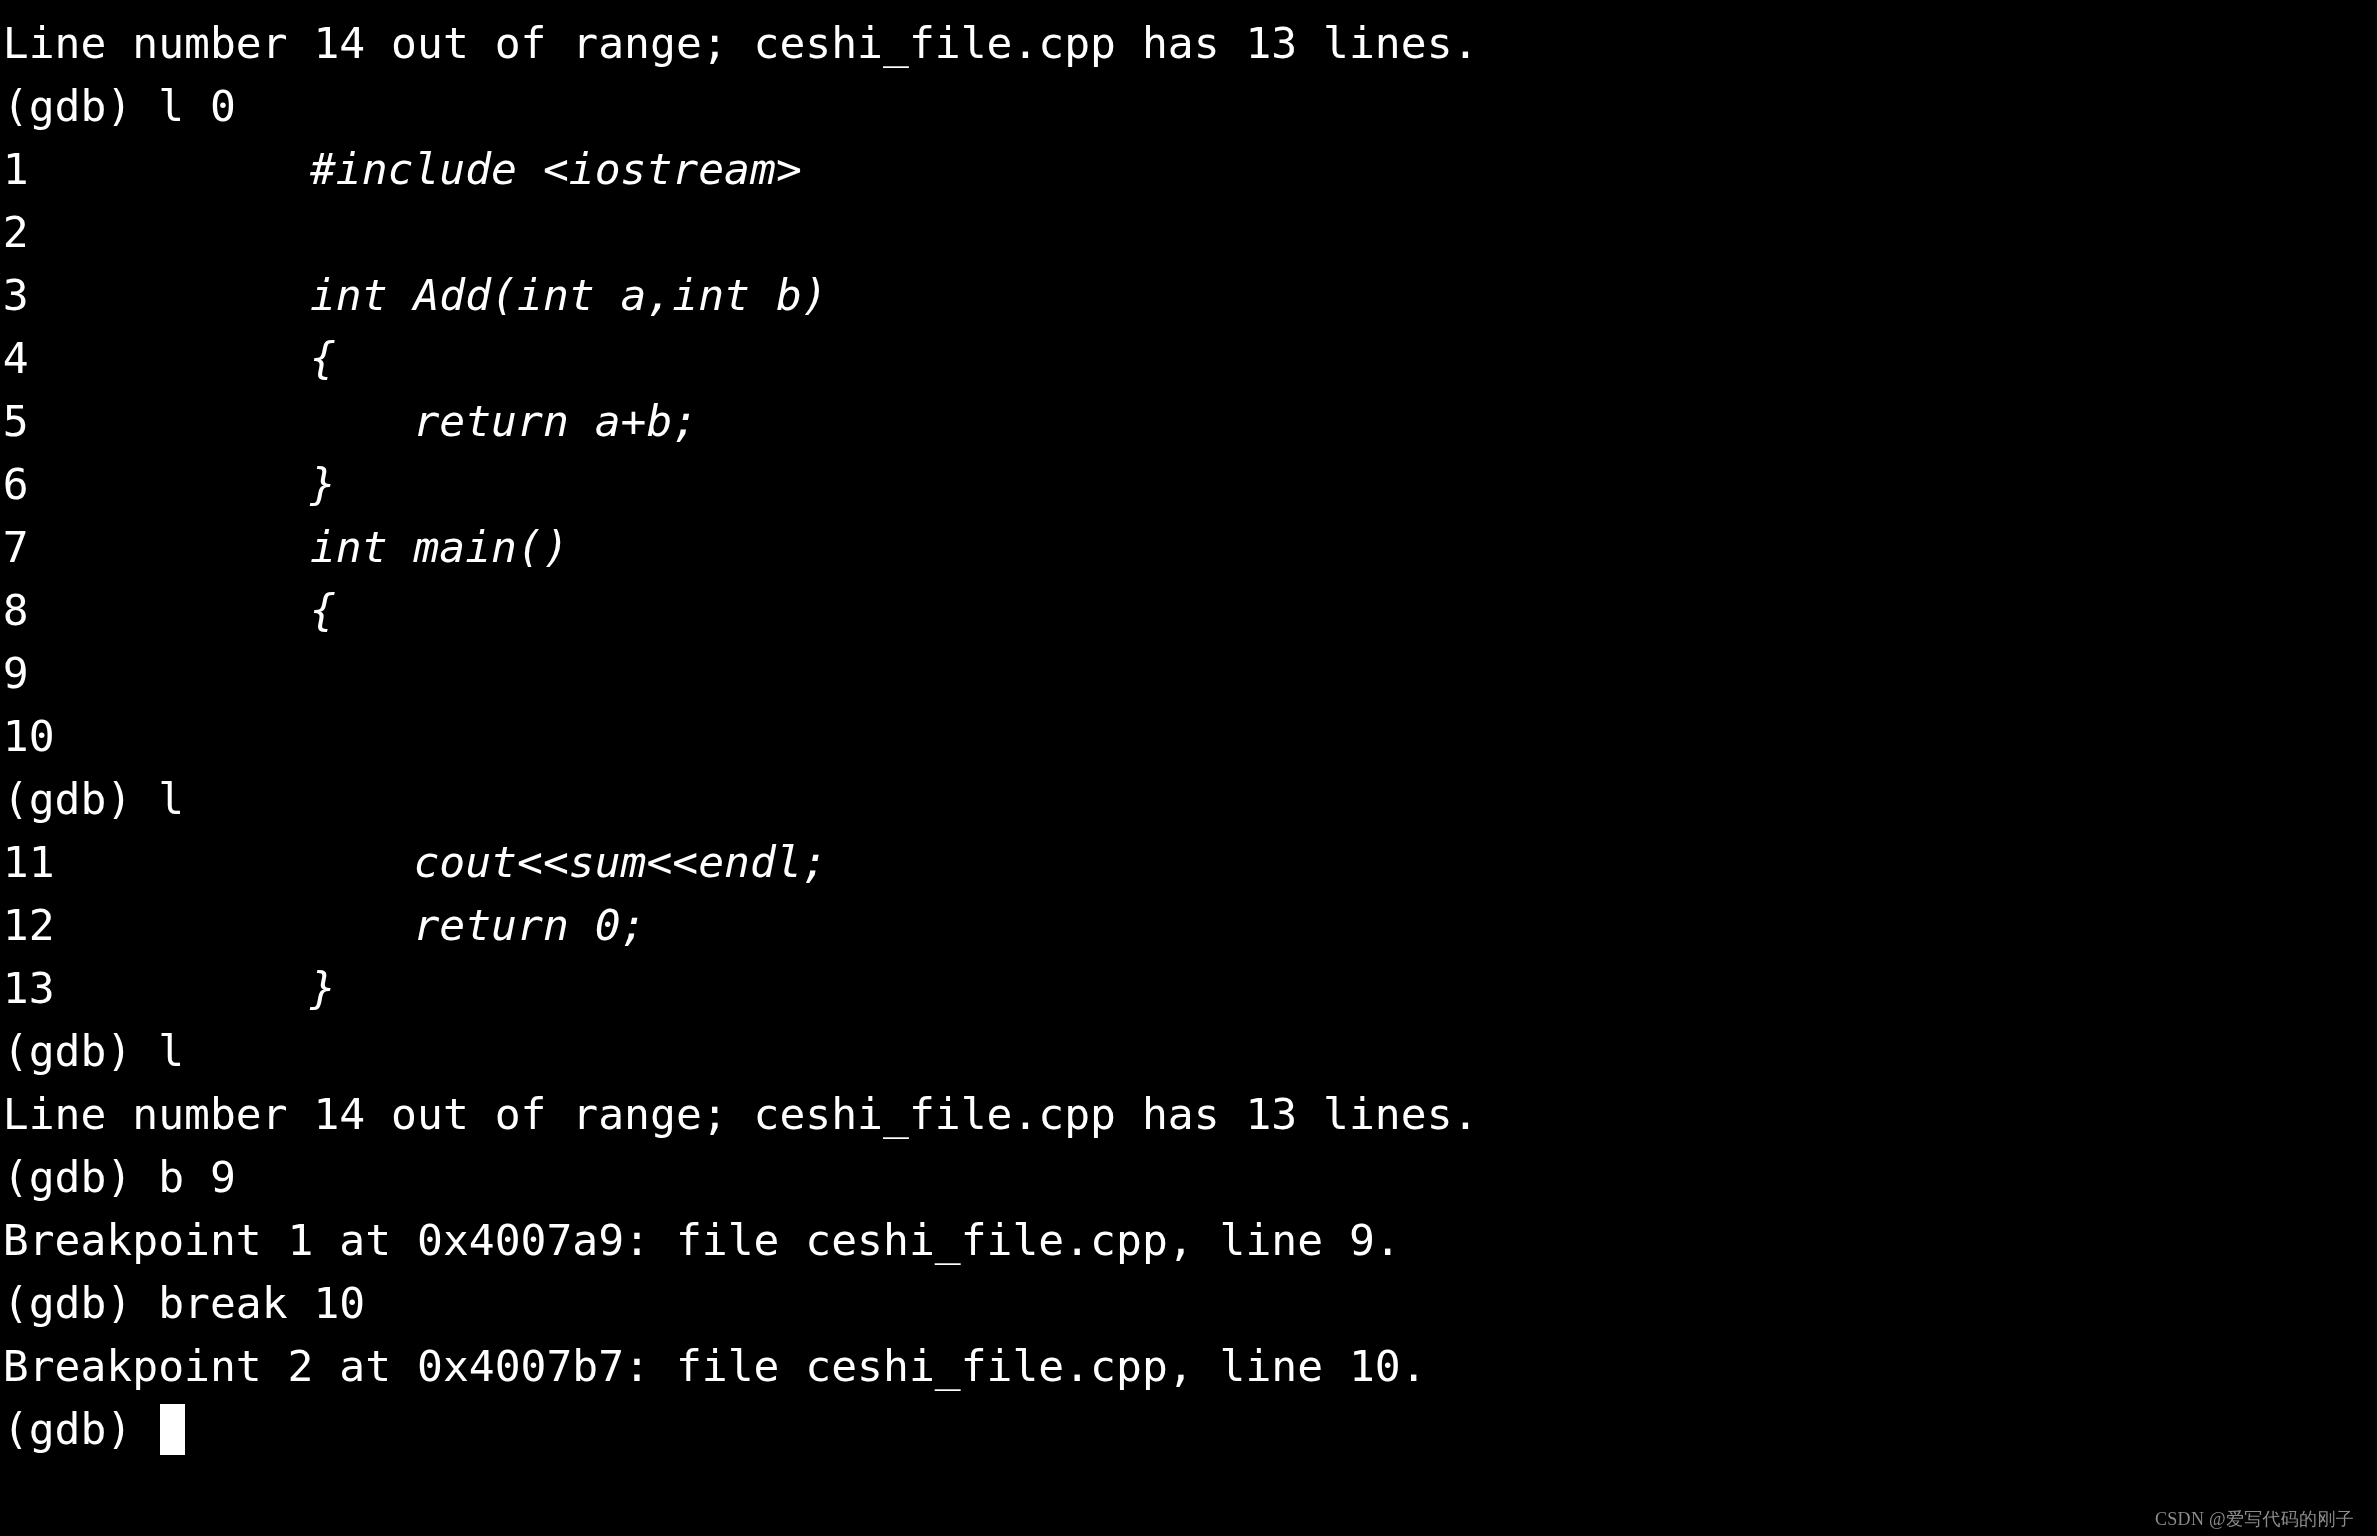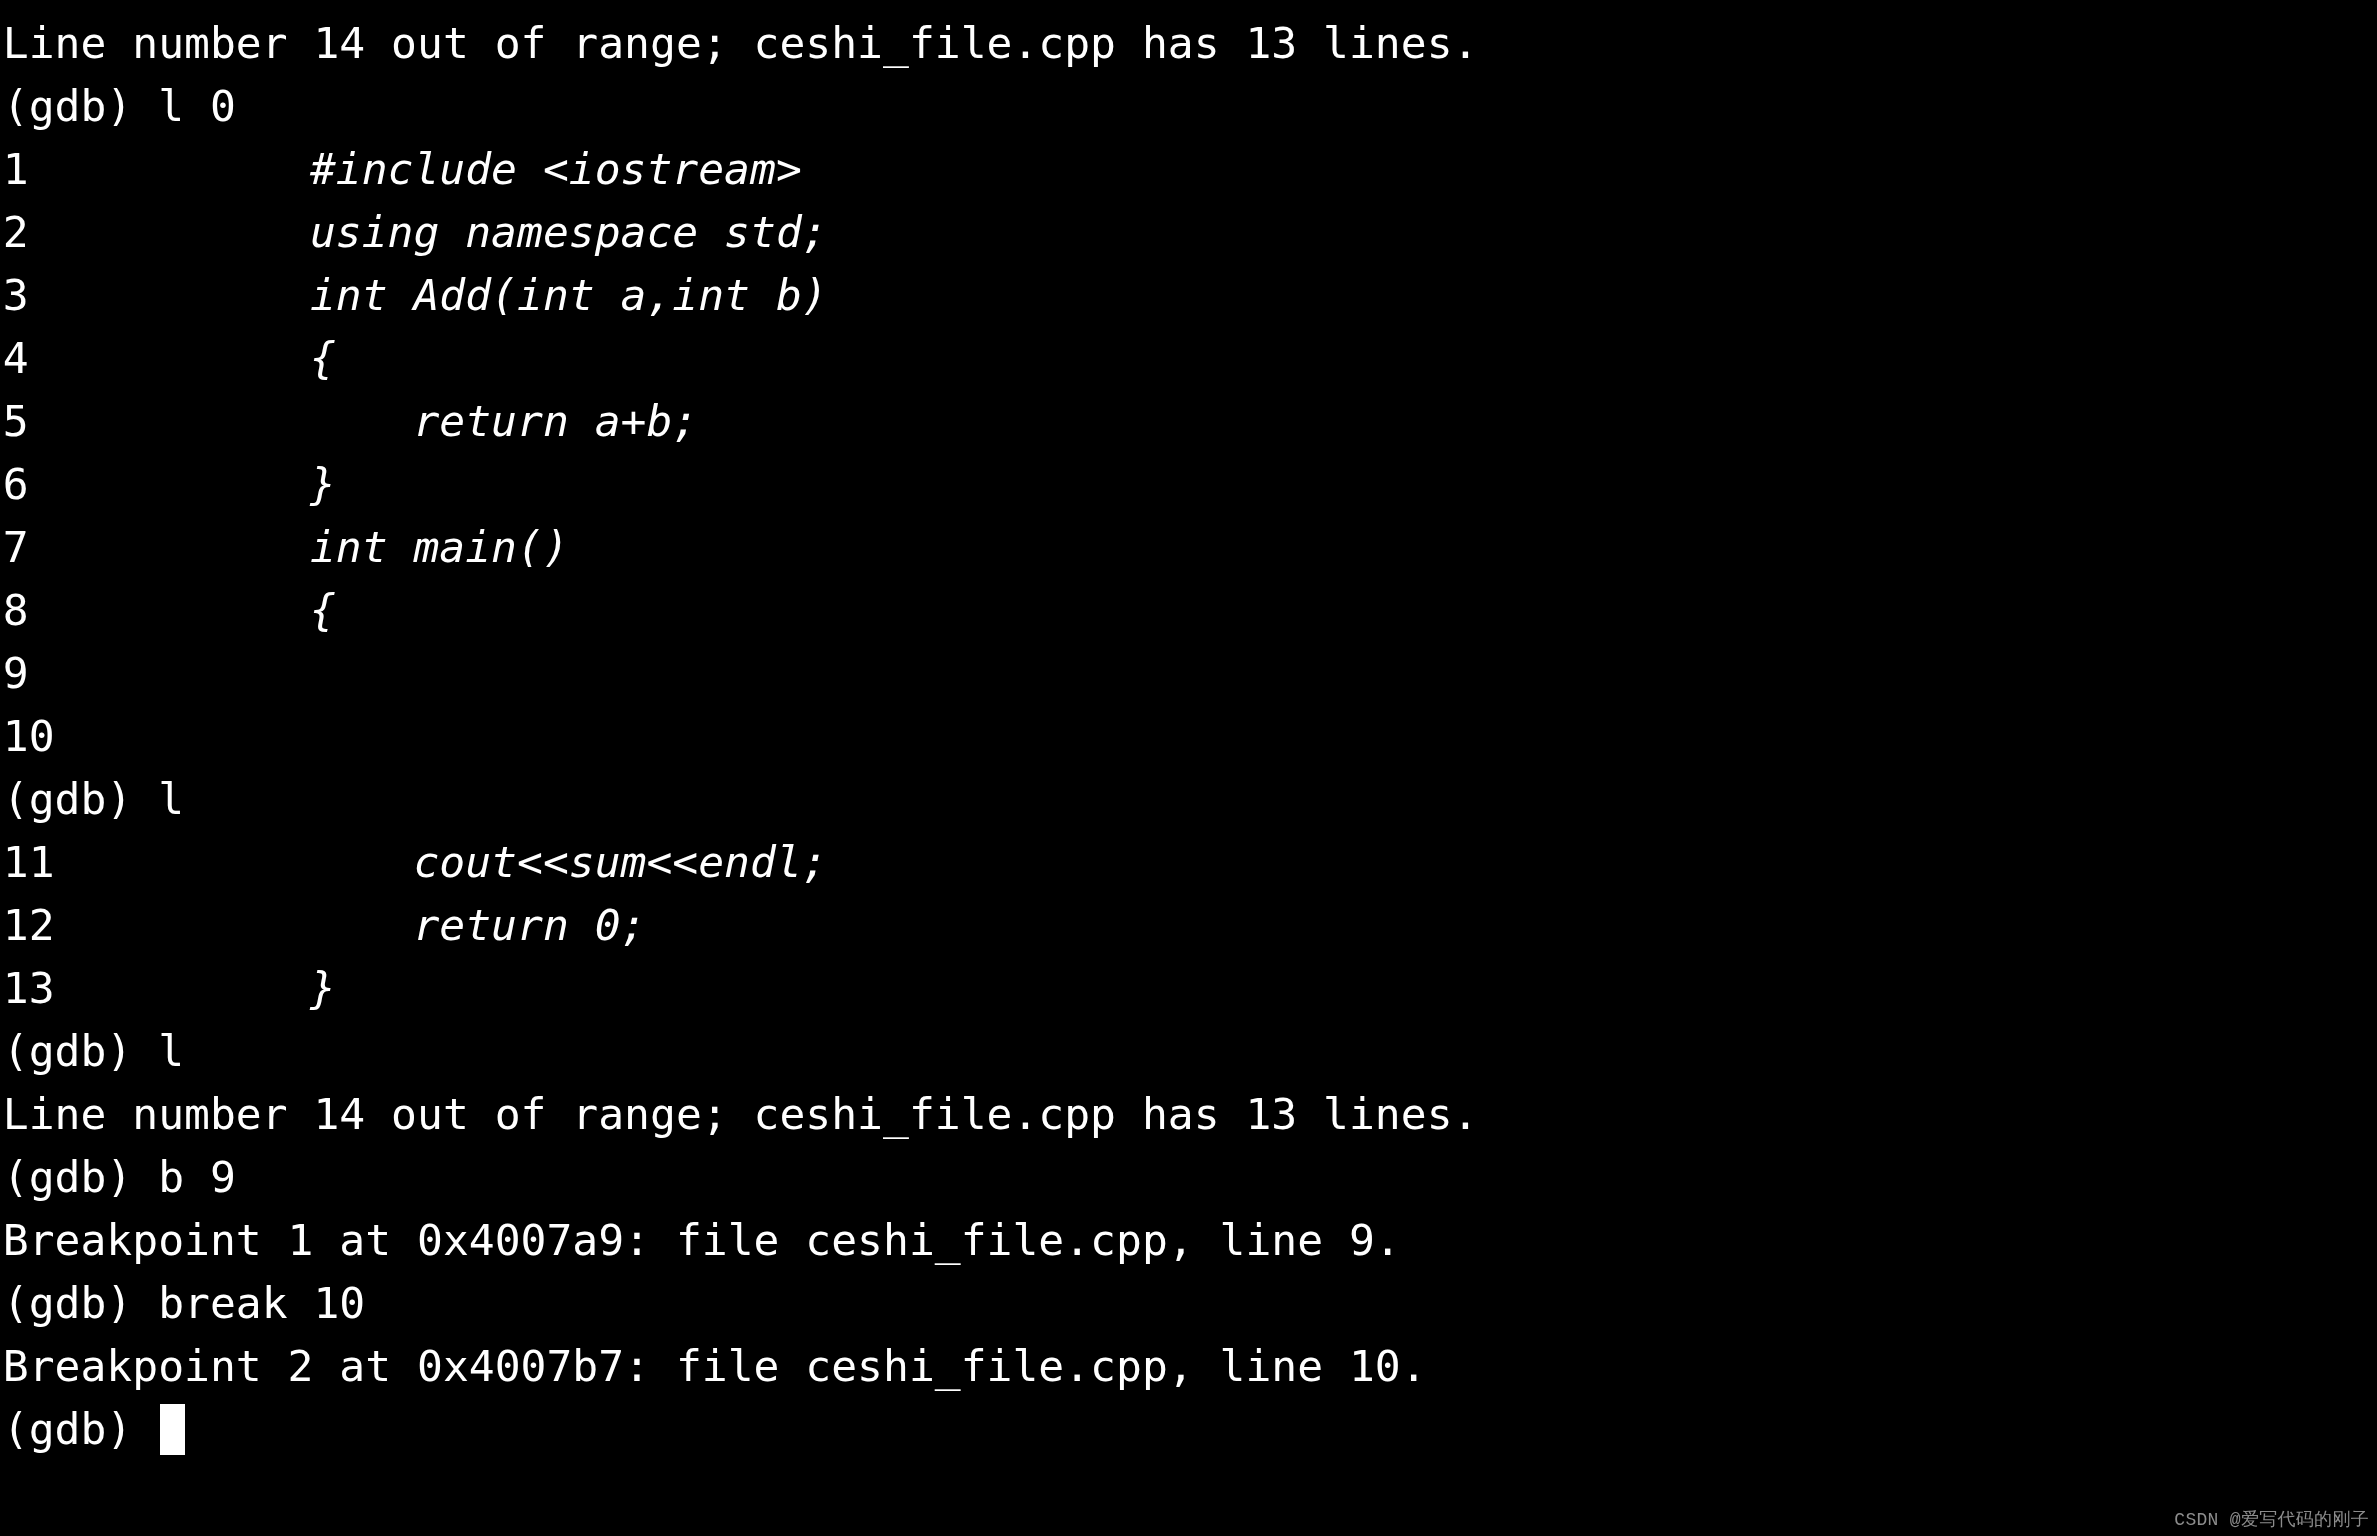--- a/index.html
+++ b/index.html
@@ -58,38 +58,38 @@
     display: inline-block;
     width: 25px;
     height: 51px;
     background: #ffffff;
     vertical-align: -11px;
     margin-left: 1.4px;
   }
 
   #watermark {
     position: absolute;
-    right: 8px;
+    right: 23px;
     bottom: 5.5px;
-    font-family: Liberation Mono, monospace;
+    font-family: Liberation Serif, serif;
     font-size: 18px;
     color: #8c8c8c;
     letter-spacing: 0.3px;
     white-space: nowrap;
   }
 </style>
 </head>
 <body>
 
 <div id="terminal">
   <div id="terminal-output">
       <div class="line"><span>Line number 14 out of range; ceshi_file.cpp has 13 lines.</span></div>
       <div class="line"><span>(gdb) l 0</span></div>
       <div class="line srcline"><span class="lineno">1</span><span class="code">        #include &lt;iostream&gt;</span></div>
-      <div class="line srcline"><span class="lineno">2</span><span class="code">        using namespace std;</span></div>
+      <div class="line srcline"><span class="lineno">2</span></div>
       <div class="line srcline"><span class="lineno">3</span><span class="code">        int Add(int a,int b)</span></div>
       <div class="line srcline"><span class="lineno">4</span><span class="code">        {</span></div>
       <div class="line srcline"><span class="lineno">5</span><span class="code">            return a+b;</span></div>
       <div class="line srcline"><span class="lineno">6</span><span class="code">        }</span></div>
       <div class="line srcline"><span class="lineno">7</span><span class="code">        int main()</span></div>
       <div class="line srcline"><span class="lineno">8</span><span class="code">        {</span></div>
       <div class="line srcline"><span class="lineno">9</span></div>
       <div class="line srcline"><span class="lineno">10</span></div>
       <div class="line"><span>(gdb) l</span></div>
       <div class="line srcline"><span class="lineno">11</span><span class="code">            cout&lt;&lt;sum&lt;&lt;endl;</span></div>

